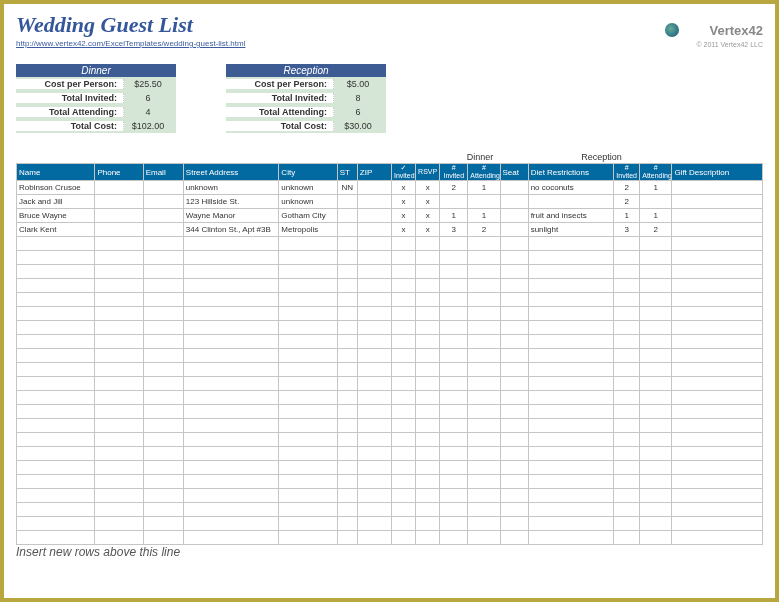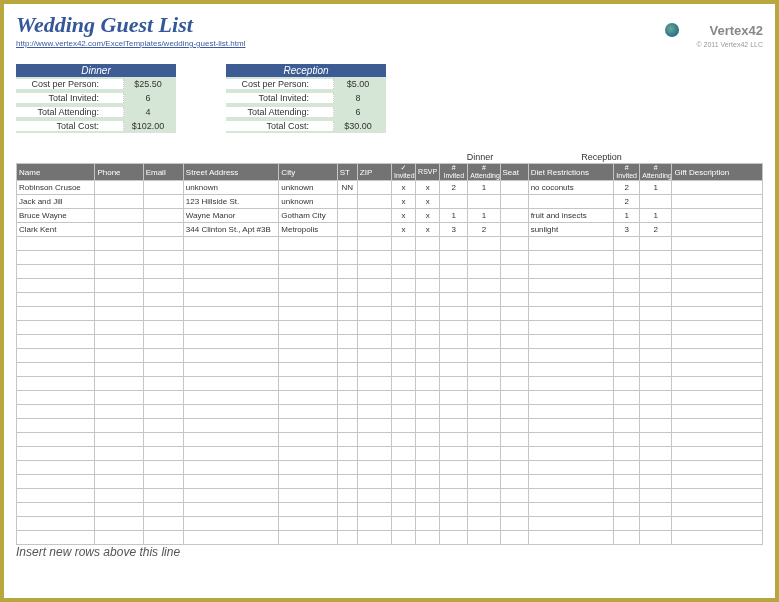--- a/index.html
+++ b/index.html
@@ -28,41 +28,41 @@
 .summary-header {
   background: #3d5c94;
   color: #fff;
   font-size: 10px;
   text-align: center;
   padding: 1px 0;
   font-style: italic;
 }
 .summary-body { background: #d6e6d6; }
 .summary-line { display: flex; height: 14px; align-items: center; }
-.summary-label { flex: 1; text-align: right; padding-right: 24px; font-size: 9px; color: #333; background: #fff; border-right: 1px dotted #ccc; }
+.summary-label { flex: 1; text-align: right; padding-right: 6px; font-size: 9px; color: #333; background: #fff; border-right: 1px dotted #ccc; font-weight: bold; }
 .summary-value { width: 52px; text-align: center; font-size: 9px; color: #333; padding-right: 4px; background: #d6e6d6; }
 
 .table-wrap { margin-top: 2px; }
 .group-headers { display:flex; height:12px; align-items:center; font-size:9px; color:#333; }
 .group-spacer { }
 .group-label { text-align:center; }
 
 .sheet { border-collapse: collapse; width: 100%; table-layout: fixed; }
 .sheet th, .sheet td {
   border: 1px solid #c5c5c5;
   overflow: hidden;
   white-space: nowrap;
   height: 14px;
   font-size: 8px;
   padding: 0 2px;
   text-align: left;
   vertical-align: middle;
 }
 .sheet thead th {
-  background: #737373;
+  background: #0369a1;
   color: #fff;
   font-weight: normal;
   font-size: 8px;
 }
 .sheet thead th.sub {
   font-size: 7px;
   line-height: 8px;
   text-align: center;
 }
 .center { text-align: center !important; }

